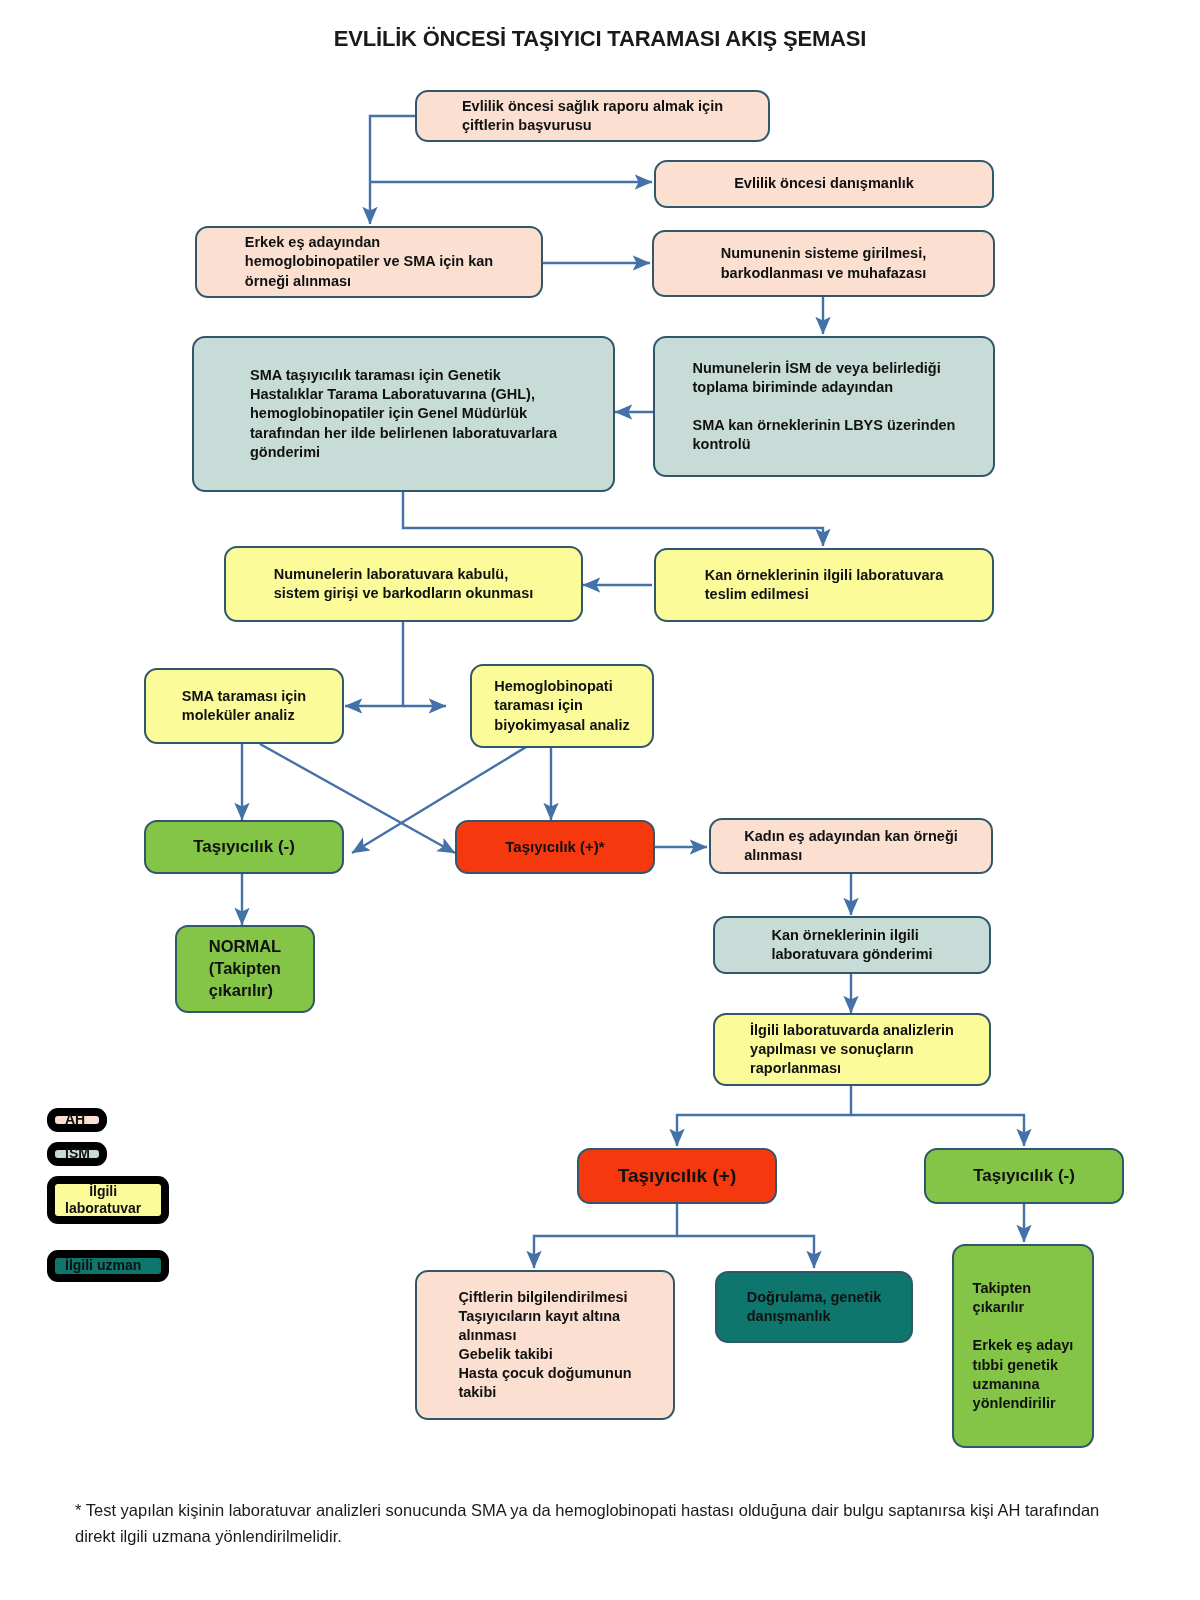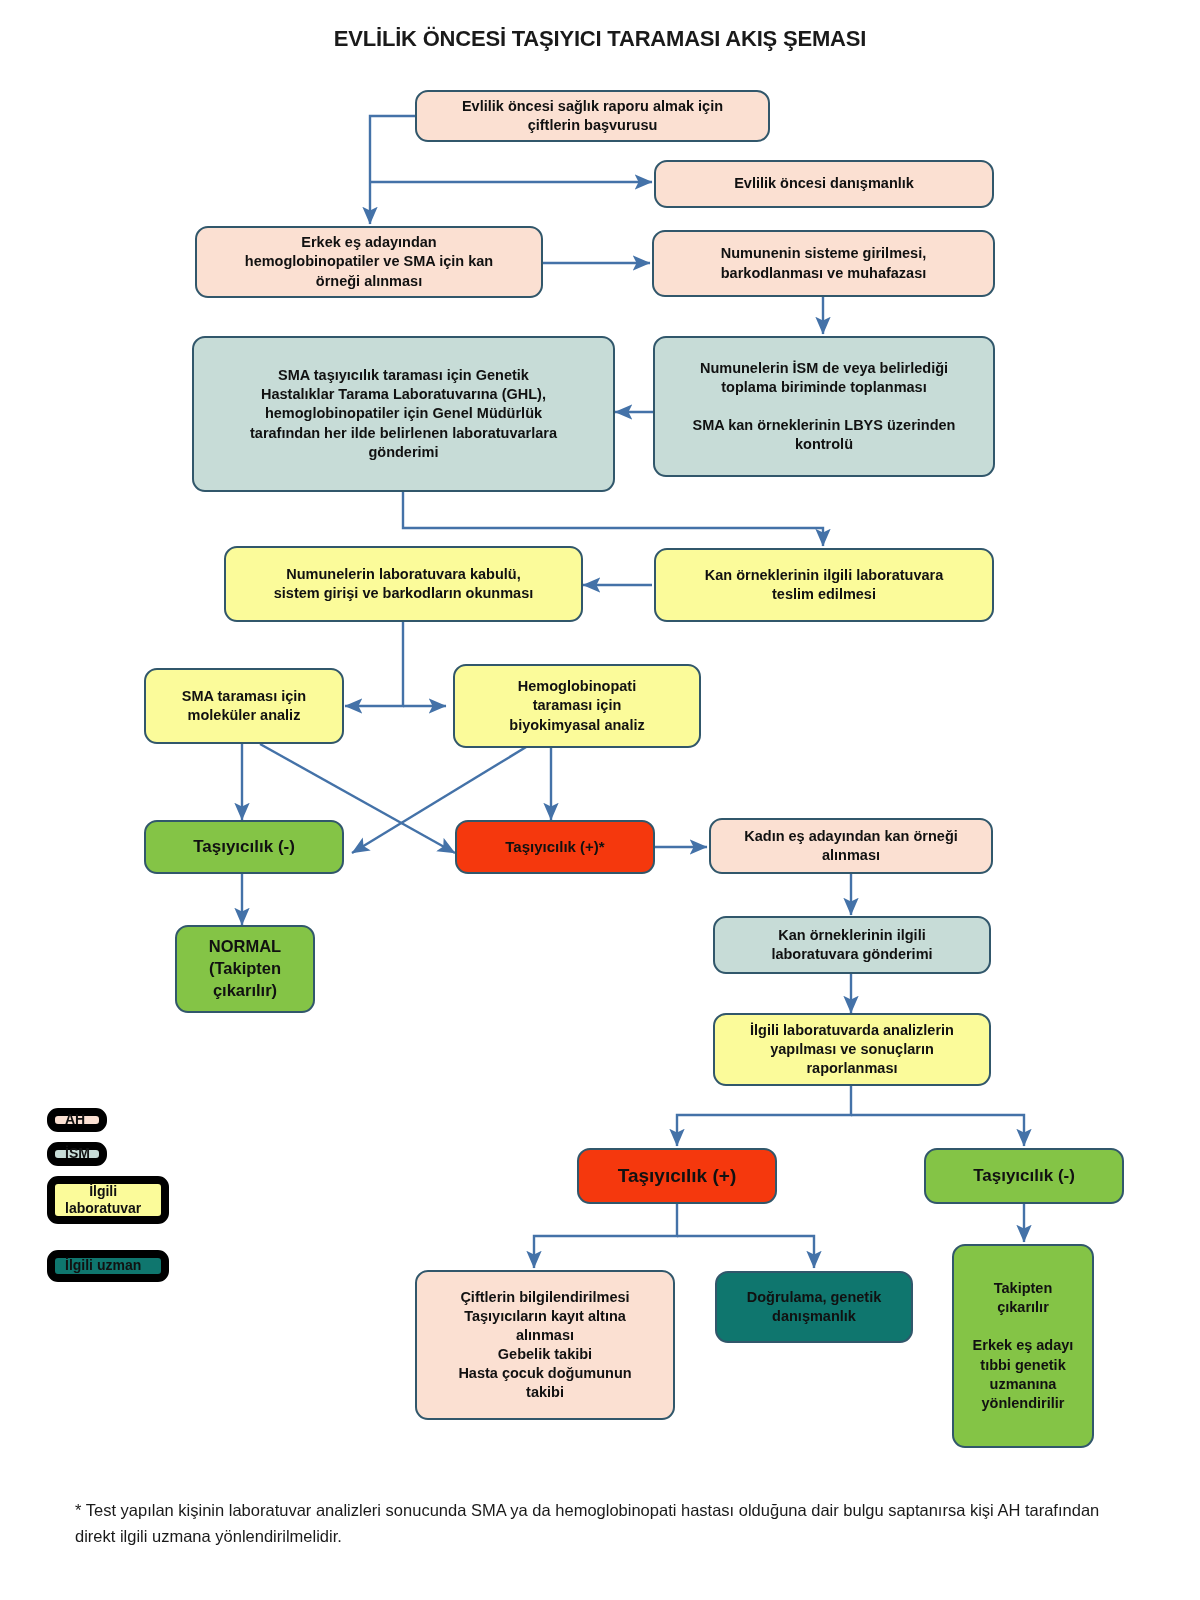--- a/index.html
+++ b/index.html
@@ -34,21 +34,21 @@
     font-weight: bold;
     color: #1a1a1a;
     letter-spacing: -0.2px;
     z-index: 3;
   }
   .node {
     position: absolute;
     display: flex;
     align-items: center;
     justify-content: center;
-    text-align: center;
+    text-align: left;
     border-radius: 13px;
     border: 2px solid #31576b;
     font-size: 14.5px;
     font-weight: bold;
     line-height: 1.32;
     color: #111111;
     padding: 4px 1px;
     z-index: 2;
     white-space: pre-line;
   }
@@ -154,35 +154,35 @@
   <div class="node n-ah" style="left:652px; top:230px; width:343px; height:67px;">Numunenin sisteme girilmesi,
 barkodlanması ve muhafazası</div>
 
   <div class="node n-ism" style="left:192px; top:336px; width:423px; height:156px;">SMA taşıyıcılık taraması için Genetik
 Hastalıklar Tarama Laboratuvarına (GHL),
 hemoglobinopatiler için Genel Müdürlük
 tarafından her ilde belirlenen laboratuvarlara
 gönderimi</div>
 
   <div class="node n-ism" style="left:653px; top:336px; width:342px; height:141px;">Numunelerin İSM de veya belirlediği
-toplama biriminde toplanması
+toplama biriminde adayından
 
 SMA kan örneklerinin LBYS üzerinden
 kontrolü</div>
 
   <div class="node n-lab" style="left:224px; top:546px; width:359px; height:76px;">Numunelerin laboratuvara kabulü,
 sistem girişi ve barkodların okunması</div>
 
   <div class="node n-lab" style="left:654px; top:548px; width:340px; height:74px;">Kan örneklerinin ilgili laboratuvara
 teslim edilmesi</div>
 
   <div class="node n-lab" style="left:144px; top:668px; width:200px; height:76px;">SMA taraması için
 moleküler analiz</div>
 
-  <div class="node n-lab" style="left:453px; top:664px; width:248px; height:84px;">Hemoglobinopati
+  <div class="node n-lab" style="left:470px; top:664px; width:184px; height:84px;">Hemoglobinopati
 taraması için
 biyokimyasal analiz</div>
 
   <div class="node n-green" style="left:144px; top:820px; width:200px; height:54px; font-size:17px;">Taşıyıcılık (-)</div>
 
   <div class="node n-red" style="left:455px; top:820px; width:200px; height:54px; font-size:15px;">Taşıyıcılık (+)*</div>
 
   <div class="node n-green" style="left:175px; top:925px; width:140px; height:88px; font-size:16.5px;">NORMAL
 (Takipten
 çıkarılır)</div>

